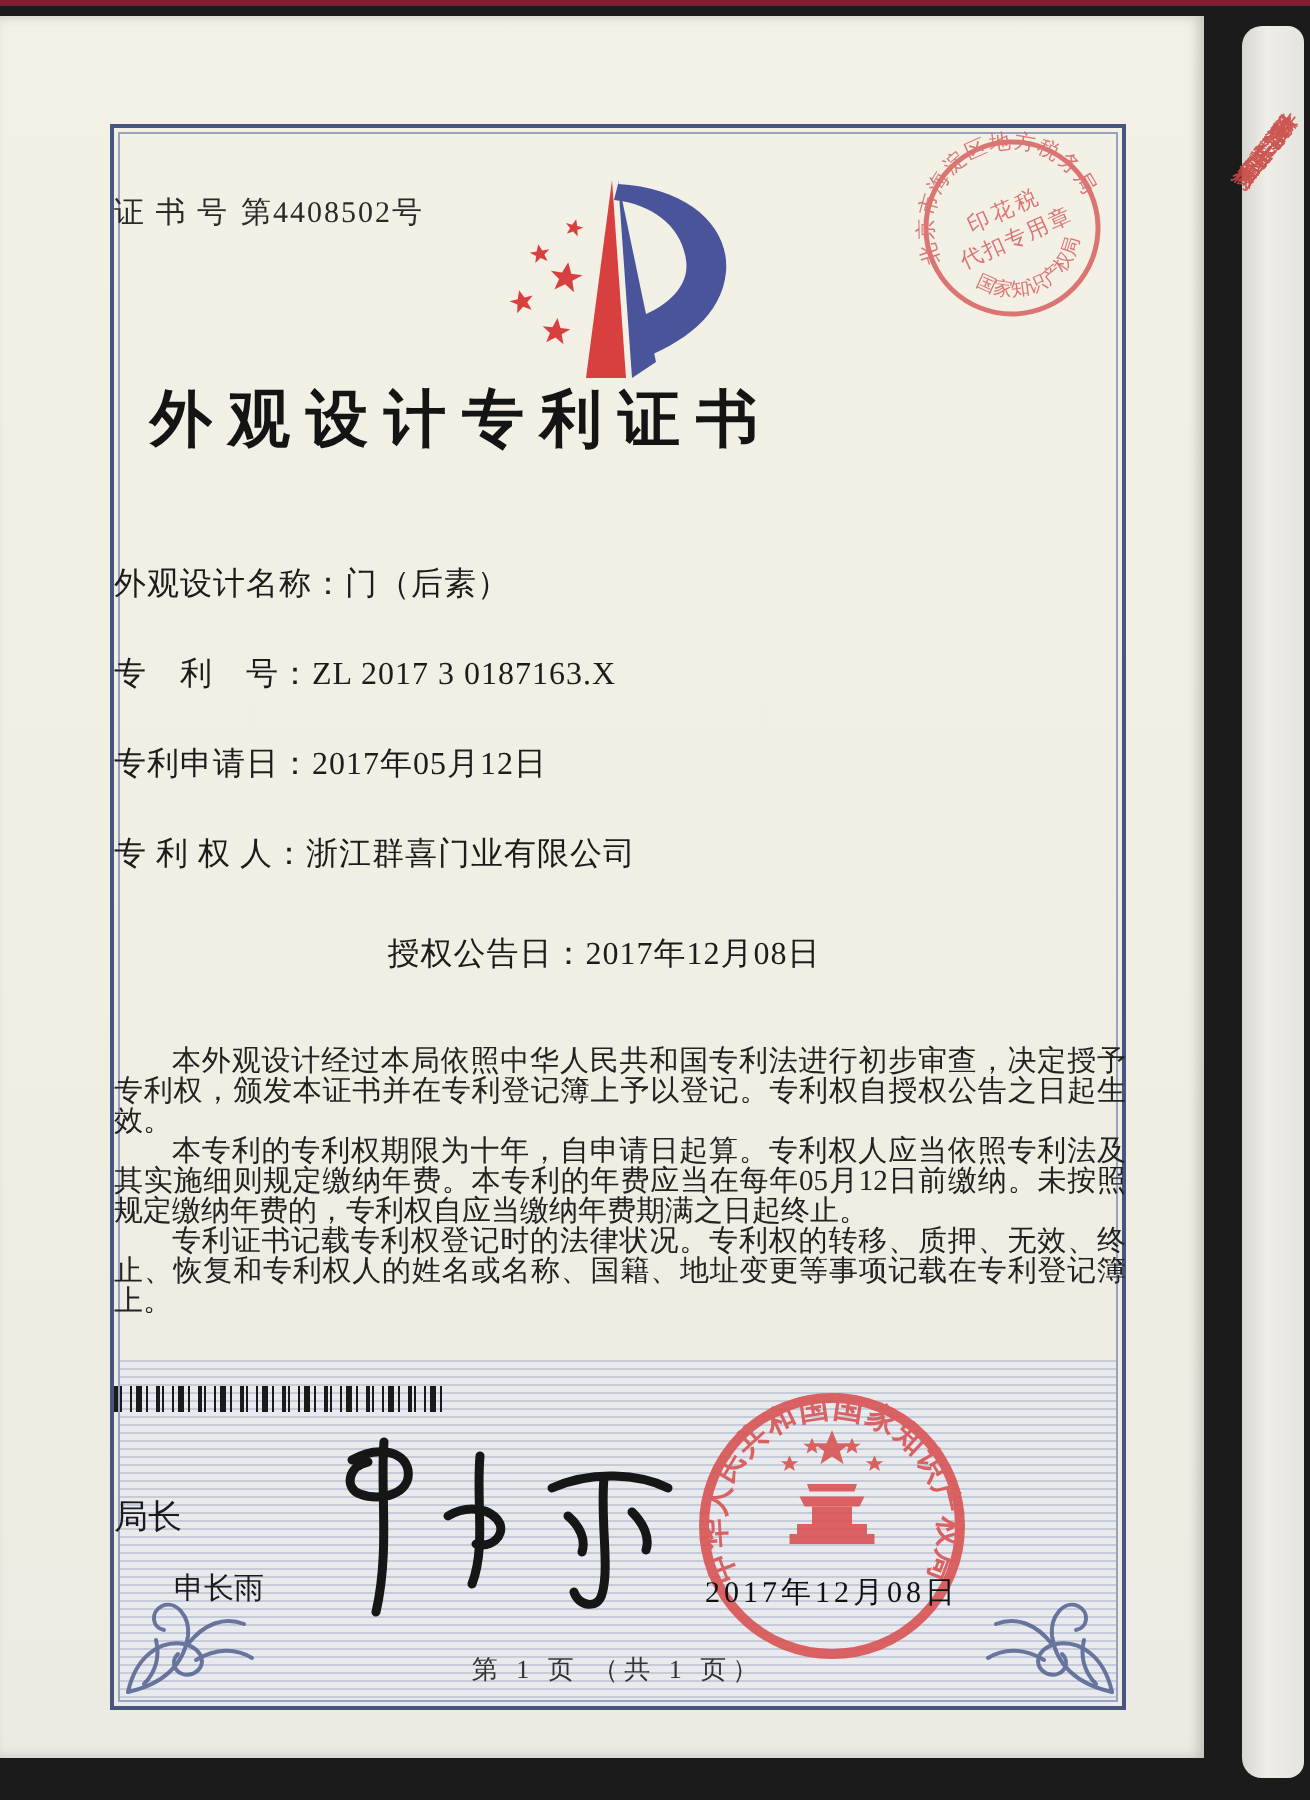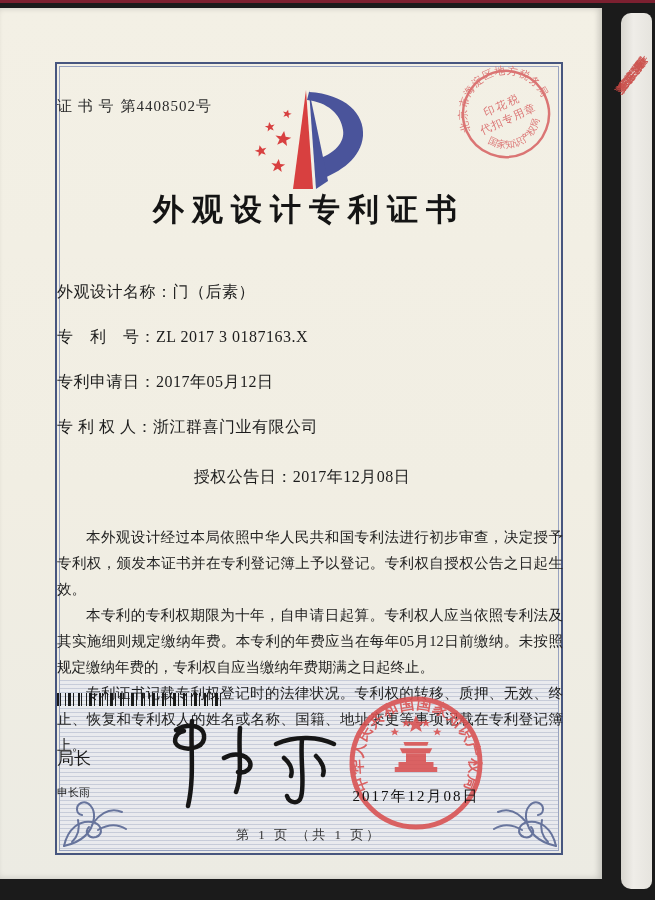--- a/index.html
+++ b/index.html
@@ -25,48 +25,48 @@
   #pattern-zone { left:59px; top:680px; width:500px; height:172px;
     background-color:#e9eaee;
     background-image:repeating-linear-gradient(180deg,
       rgba(118,132,168,.30) 0 1px, rgba(233,234,238,0) 1px 4px);
   }
 
   
   #cert-no { left:57px; top:97px; font-size:15px; color:#2a2a2a; letter-spacing:1px; }
   #cert-no .num { margin-left:6px; }
   #logo { left:233px; top:88px; }
-  #title { left:55px; top:189px; width:508px; text-align:center;
-    font-size:31px; font-weight:700; letter-spacing:8px; color:#141414; }
+  #title { left:55px; top:189px; width:508px; 
+    font-size:31px; font-weight:700; letter-spacing:8px; color:#141414;padding-left:20px; }
 
   
   #fields { left:57px; top:282px; width:490px; }
   .field-row { height:45px; font-size:16px; color:#1c1c1c; letter-spacing:.5px; }
   .field-row:last-child { margin-top:5px;text-align:center; }
   .field-label { white-space:pre; }
 
   
   #body-text { left:57px; top:524px; width:506px; font-size:14.5px;
-    line-height:26px; color:#222; text-align:justify; }
+    line-height:15px; color:#222; text-align:justify; }
   #body-text p { text-indent:2em; margin:0; }
 
   
   #barcode { left:57px; top:693px; width:164px; height:13px;
     background:repeating-linear-gradient(90deg,
       #1a1a1a 0 2px, transparent 2px 3px,
       #1a1a1a 3px 4px, transparent 4px 8px,
       #1a1a1a 8px 9px, transparent 9px 11px,
       #1a1a1a 11px 14px, transparent 14px 16px,
       #1a1a1a 16px 17px, transparent 17px 21px); }
 
   
   #director-title { left:57px; top:747px; font-size:17px; color:#1b1b1b;
     font-family:Liberation Mono, monospace; }
-  #director-name  { left:57px; top:785px; font-size:11px; color:#1b1b1b;
-    font-family:"Liberation Sans","DejaVu Sans",sans-serif; }
+  #director-name  { left:57px; top:785px; font-size:15px; color:#1b1b1b;
+    font-family:"Liberation Sans","DejaVu Sans",sans-serif;padding-left:30px; }
   #signature { left:138px; top:716px; }
 
   
   #seal { left:331px; top:678px; }
   #seal-date { left:331px; top:787px; width:170px; text-align:center;
     font-size:15px; letter-spacing:2px; color:#111; }
   #corner-stamp { left:450px; top:58px; transform:rotate(-24deg); opacity:.92; }
   #edge-stamp { left:588px; top:52px; height:175px; writing-mode:vertical-rl;
     font-size:11px; line-height:15px; letter-spacing:1px; color:#c94743;
     transform:rotate(38deg); transform-origin:40px 80px; opacity:.9; }

